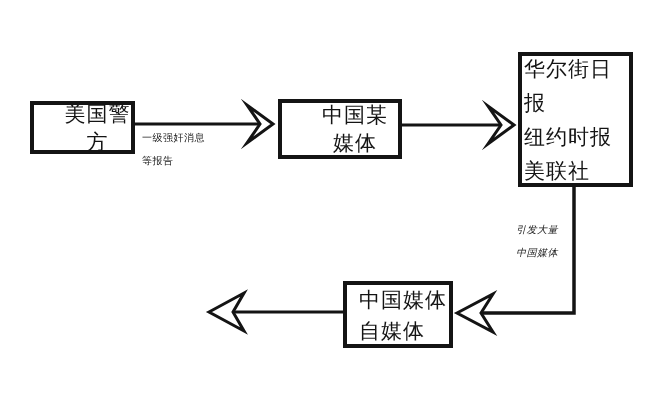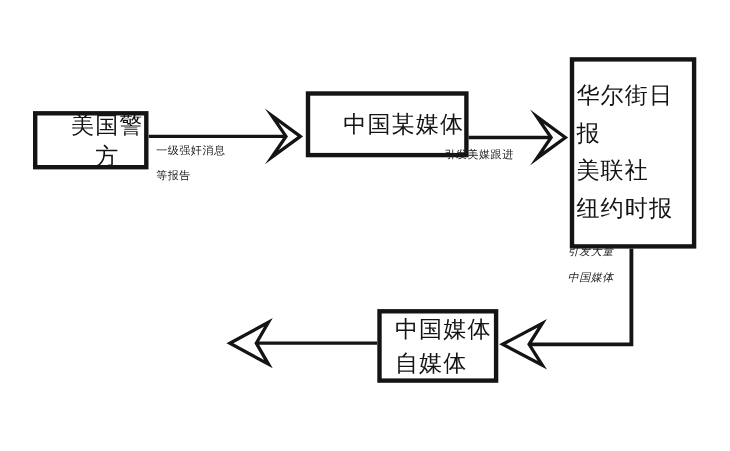--- a/index.html
+++ b/index.html
@@ -43,43 +43,40 @@
     <g stroke="#141414" stroke-width="3" fill="none">
       <line x1="343" y1="312" x2="233" y2="312"></line>
       <polygon points="209,312 244,293 233,312 244,331" fill="#ffffff" stroke-miterlimit="8"></polygon>
     </g>
   </svg>
 
   <div class="node node--center" style="left:30px;top:101px;width:105px;height:53px;">
     <span class="node-line">美国警方</span>
   </div>
 
-  <div class="node node--center" style="left:278px;top:83px;width:148px;height:60px;">
+  <div class="node node--center" style="left:278px;top:99px;width:124px;height:60px;">
     <span class="node-line">中国某媒体</span>
   </div>
 
-  <div class="node node--left" style="left:518px;top:52px;width:115px;height:174px;padding-left:2px;line-height:34px;">
+  <div class="node node--left" style="left:518px;top:52px;width:115px;height:135px;padding-left:2px;line-height:34px;">
     <span class="node-line">华尔街日报</span>
+    <span class="node-line">纽约时报</span>
     <span class="node-line">美联社</span>
-    <span class="node-line">纽约时报</span>
   </div>
 
   <div class="node node--left" style="left:343px;top:281px;width:110px;height:67px;padding-left:12px;line-height:31px;">
     <span class="node-line">中国媒体</span>
     <span class="node-line">自媒体</span>
   </div>
 
 
   <div class="edge-label" style="left:142px;top:126px;">
     <span>一级强奸消息</span>
     <span>等报告</span>
   </div>
 
-  <div class="edge-label" style="left:404px;top:130px;">
-    <span>引发美媒跟进</span>
-  </div>
 
   <div class="edge-label" style="left:516px;top:218px;font-style:italic;">
     <span>引发大量</span>
     <span>中国媒体</span>
   </div>
 
 </div>
 
 </body></html>

